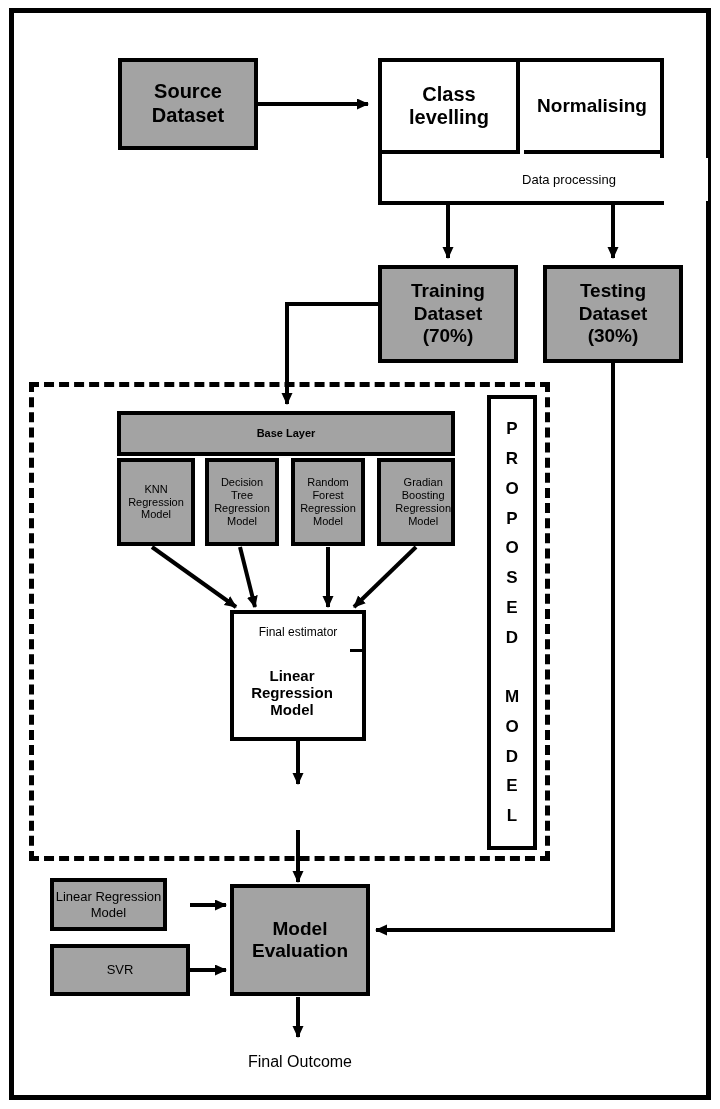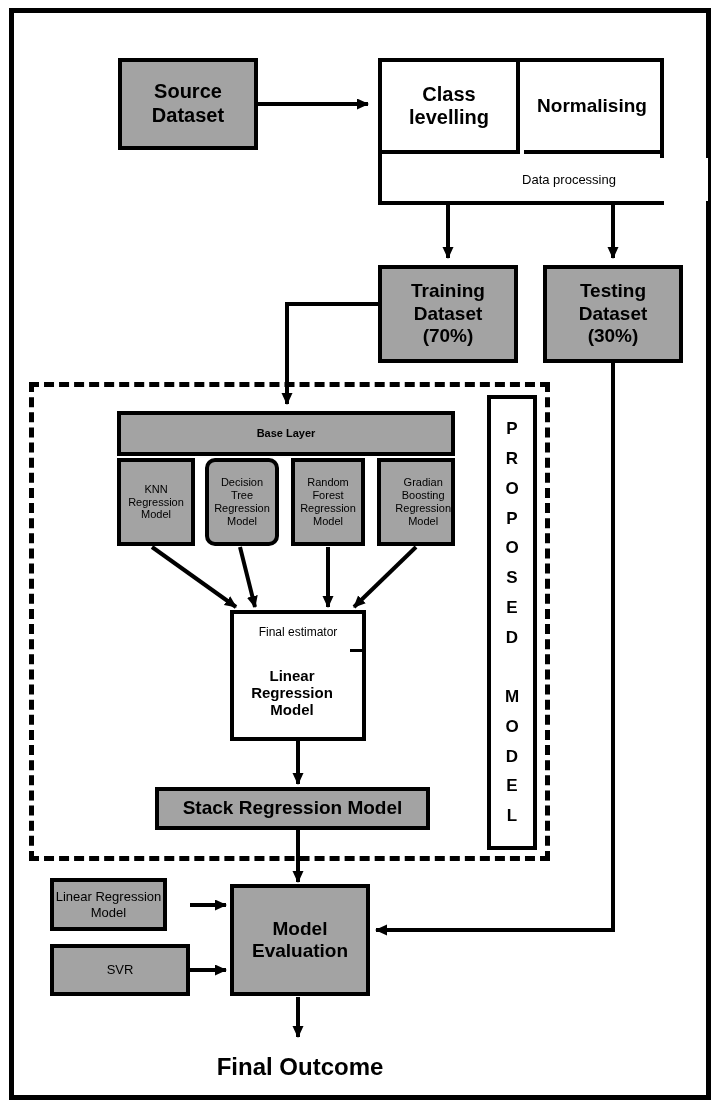--- a/index.html
+++ b/index.html
@@ -61,21 +61,21 @@
     box-sizing: border-box;
     border: 5px dashed #000000;
     background: transparent;
   }
   .f20b { font-size: 20px; font-weight: bold; }
   .f19b { font-size: 19px; font-weight: bold; }
   .f13b { font-size: 11px; font-weight: bold; }
   .f12  { font-size: 12px; font-weight: normal; }
   .f11  { font-size: 11px; font-weight: normal; }
   .f13  { font-size: 13px; font-weight: normal; }
-  .f24b { font-size: 24px; font-weight: bold; }
+  .f24b { font-size: 16px; font-weight: normal; }
 
   
   .split-top {
     position: absolute;
     box-sizing: border-box;
     background: #ffffff;
     display: flex;
     align-items: center;
     justify-content: center;
     text-align: center;
@@ -186,21 +186,21 @@
 
   <div class="node f13b" style="left:117px; top:411px; width:338px; height:45px;">
     <span class="txt">Base Layer</span>
   </div>
 
   <div class="node f11" style="left:117px; top:458px; width:78px; height:88px;">
     <span class="txt">KNN
 Regression
 Model</span>
   </div>
-  <div class="node f11" style="left:205px; top:458px; width:74px; height:88px;border-radius:10px;">
+  <div class="node f11" style="left:205px; top:458px; width:74px; height:88px;">
     <span class="txt">Decision
 Tree
 Regression
 Model</span>
   </div>
   <div class="node f11" style="left:291px; top:458px; width:74px; height:88px;">
     <span class="txt">Random
 Forest
 Regression
 Model</span>
@@ -215,23 +215,20 @@
   <div style="position:absolute; left:230px; top:610px; width:136px; height:131px; box-sizing:border-box; border:4px solid #000; background:#fff;"></div>
   <div class="split-top f12" style="left:234px; top:614px; width:128px; height:38px; border-bottom:3px solid #000;">
     <span class="txt">Final estimator</span>
   </div>
   <div class="split-top f15b" style="left:234px; top:648px; width:116px; height:89px; font-size:15px; font-weight:bold;">
     <span class="txt" style="white-space:pre-line;">Linear
 Regression
 Model</span>
   </div>
 
-  <div class="node f19b" style="left:155px; top:787px; width:275px; height:43px;">
-    <span class="txt">Stack Regression Model</span>
-  </div>
 
   <div class="vertical-letters" style="left:487px; top:395px; width:50px; height:455px;">
     <span class="vtxt">P
 R
 O
 P
 O
 S
 E
 D

